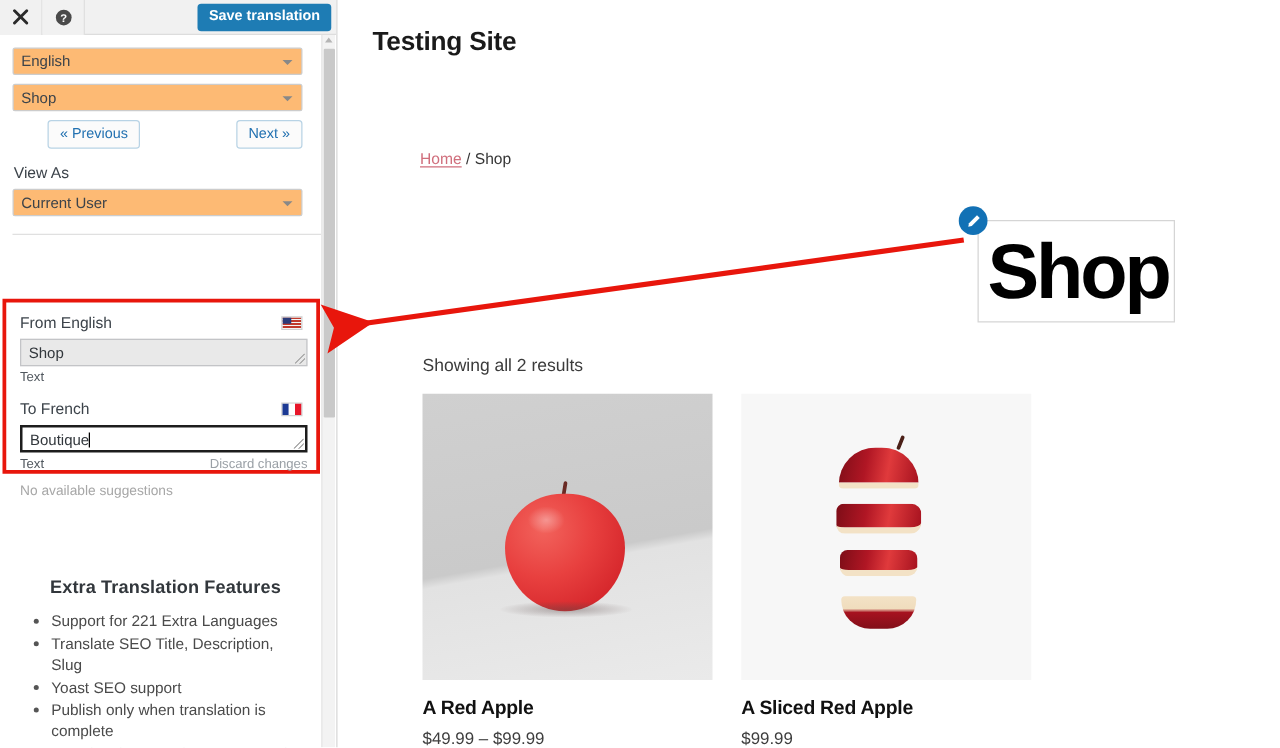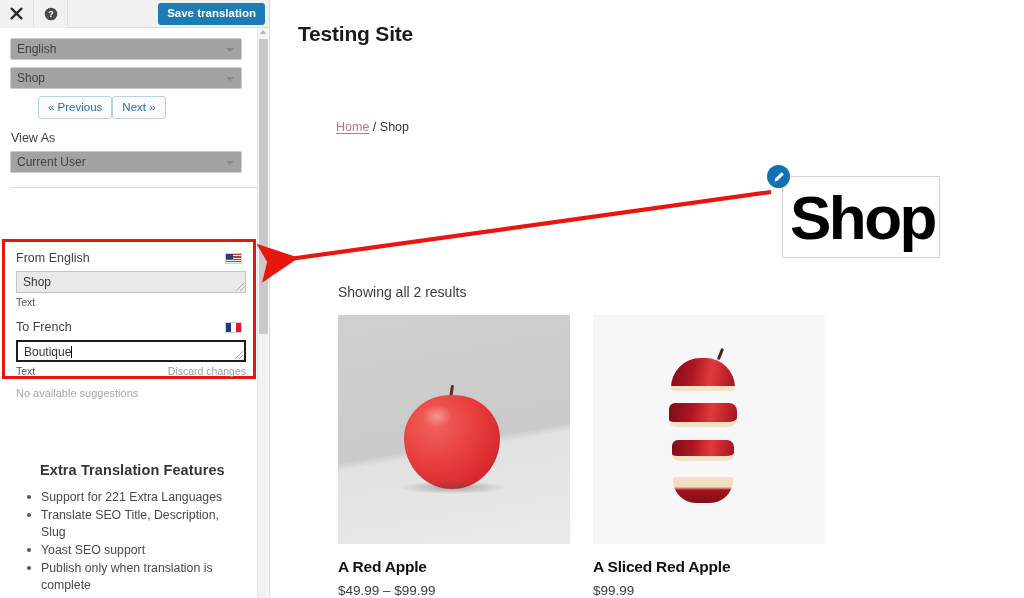--- a/index.html
+++ b/index.html
@@ -60,41 +60,41 @@
 
   .ed-section { padding: 10px 12px 0 10px; }
 
   .sel {
     position: relative;
     display: block;
     width: 232px;
     height: 22px;
     border: 1px solid #ccc;
     border-radius: 2px;
-    background: #a3a3a3;
+    background: #fdba74;
     font-size: 12px;
     color: #3c434a;
     line-height: 20px;
     padding: 0 20px 0 6px;
     margin-bottom: 7px;
     cursor: pointer;
     white-space: nowrap;
     overflow: hidden;
   }
   .sel .caret {
     position: absolute; right: 7px; top: 9px;
     width: 0; height: 0;
     border-left: 4px solid transparent;
     border-right: 4px solid transparent;
     border-top: 4px solid #888;
   }
 
   .nav-row {
     display: flex;
-    justify-content: flex-start;
+    justify-content: space-between;
     width: 232px;
     margin-top: 3px;
     margin-bottom: 12px;
     padding-left: 28px;
   }
   .nav-btn {
     font-size: 11.5px;
     color: #2271b1;
     background: #fbfbfb;
     border: 1px solid #b8d3e5;

